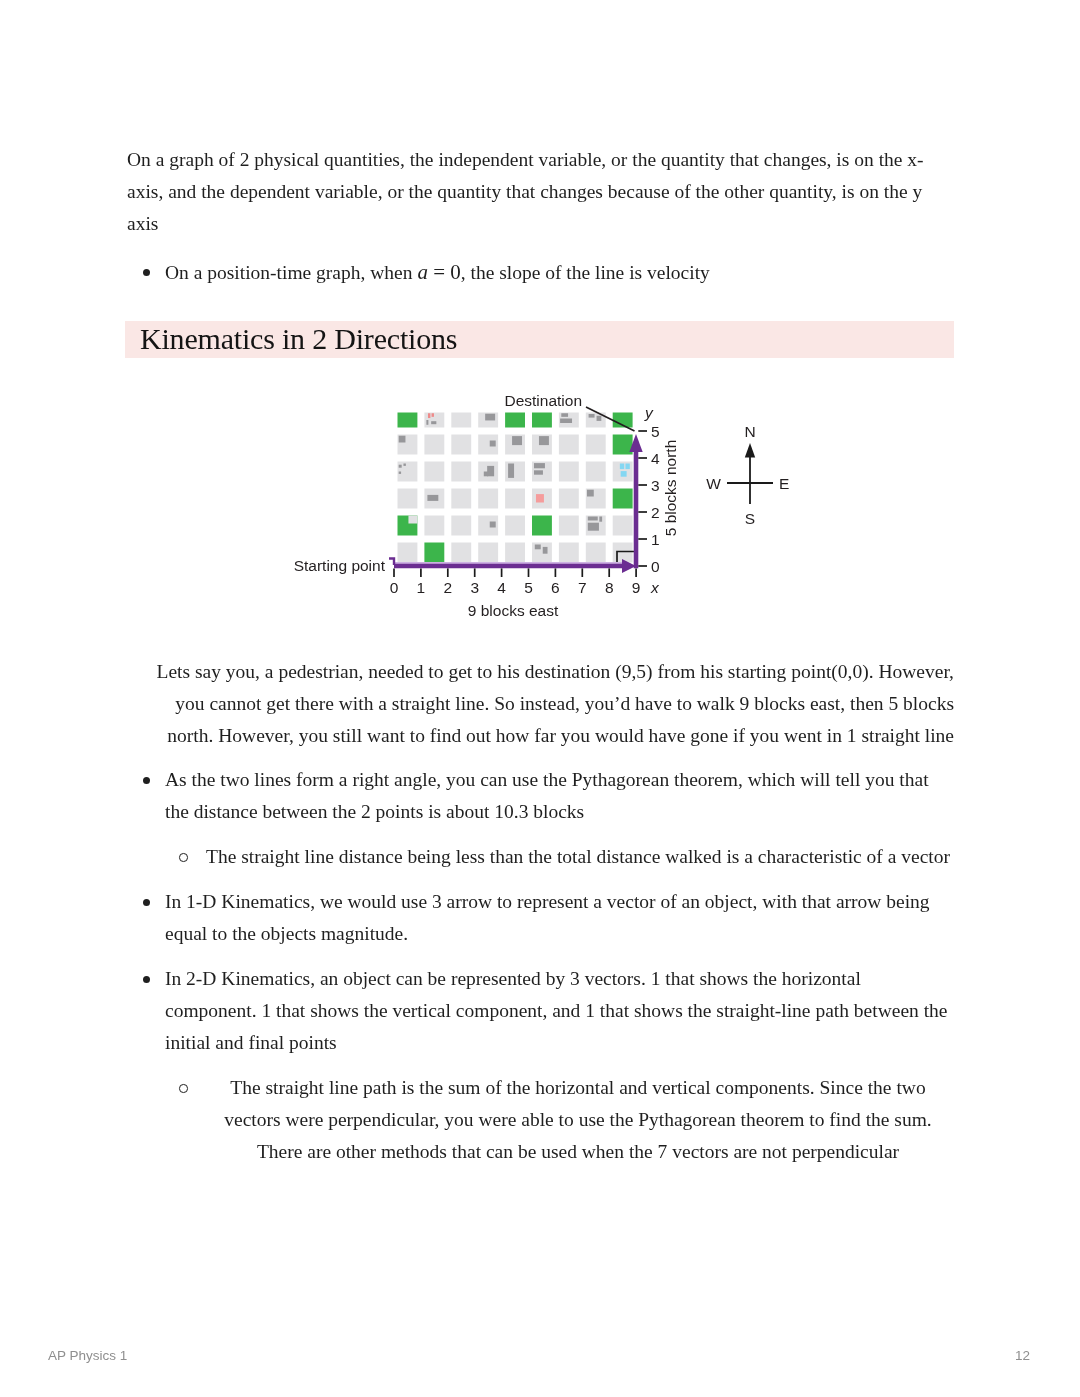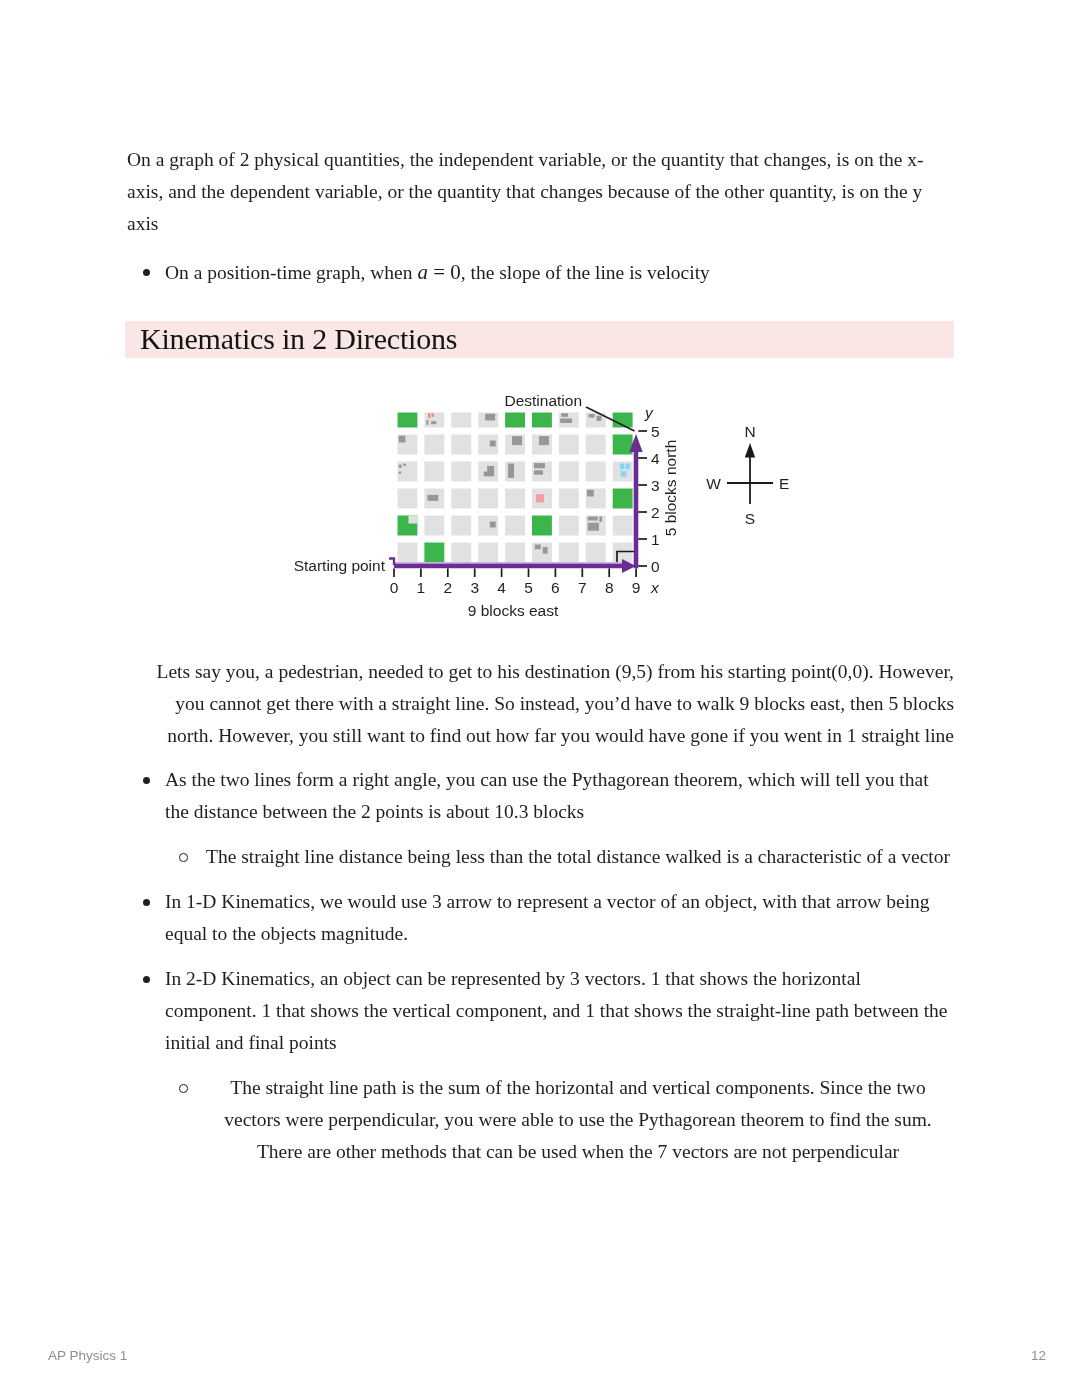--- a/index.html
+++ b/index.html
@@ -40,21 +40,21 @@
     font-family:"Liberation Sans","DejaVu Sans",sans-serif;
     font-size:15.5px; fill:#231f20;
   }
   .fig-italic { font-style:italic; }
   .footer {
     position:absolute; top:1332px; left:0; width:100%;
     font-family:"Liberation Sans","DejaVu Sans",sans-serif;
     font-size:13.5px; color:#8f8f8f;
   }
   .footer-left { position:absolute; left:48px; top:0;text-align:right; }
-  .footer-right { position:absolute; right:34px; top:0; }
+  .footer-right { position:absolute; right:50px; top:0; }
 </style>
 </head>
 <body>
 
 <div class="page">
   <div class="content">
 
     <p class="para p-intro">On a graph of 2 physical quantities, the independent variable, or the quantity that changes, is on the x-axis, and the dependent variable, or the quantity that changes because of the other quantity, is on the y axis</p>
 
     <ul class="blist">

